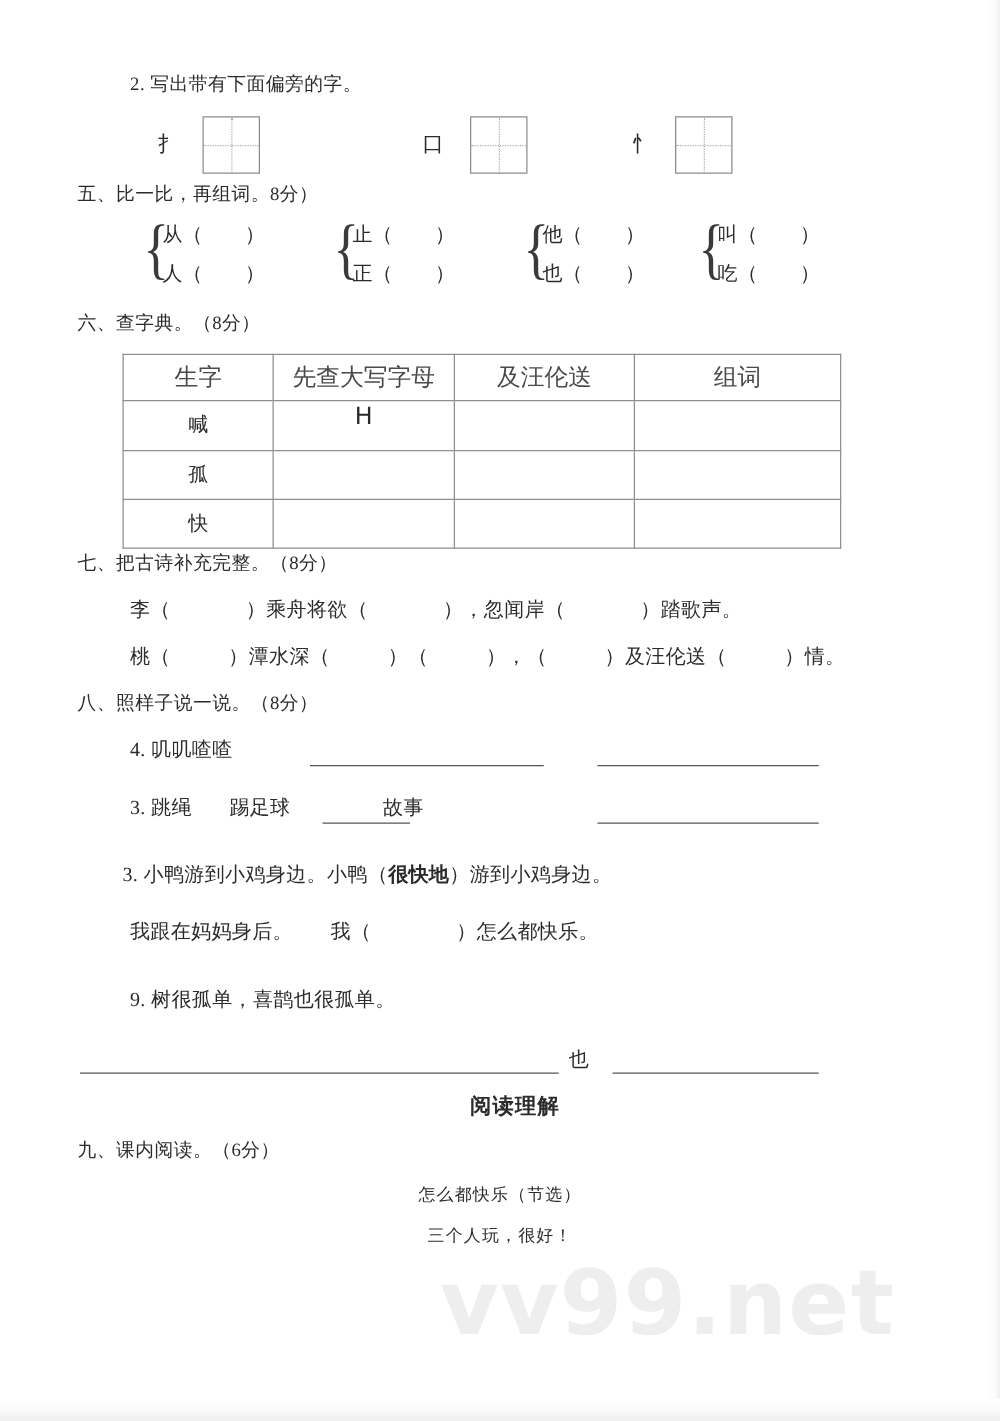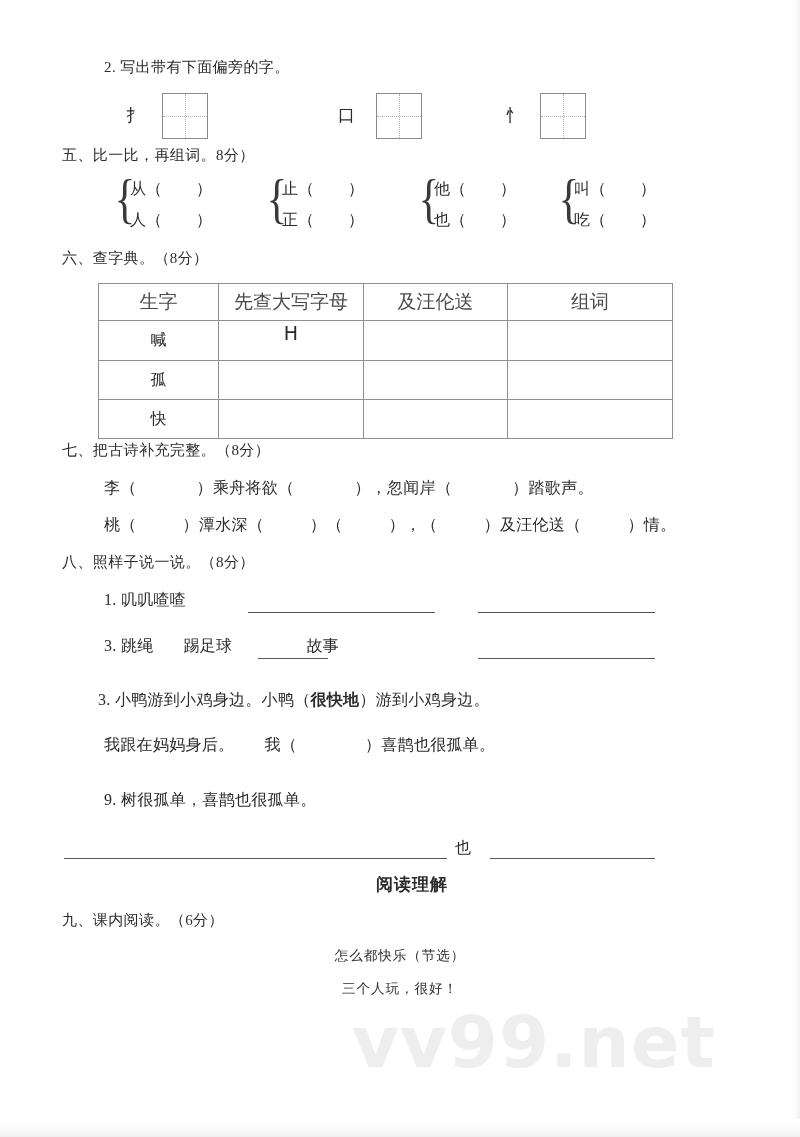--- a/index.html
+++ b/index.html
@@ -285,36 +285,36 @@
     <div class="abs body-line" style="left:104px; top:478px;">
       <span>李（</span><span class="gap-l"></span><span>）乘舟将欲（</span><span class="gap-l"></span><span>），忽闻岸（</span><span class="gap-l"></span><span>）踏歌声。</span>
     </div>
 
     <div class="abs body-line" style="left:104px; top:515px;">
       <span>桃（</span><span class="gap-m"></span><span>）潭水深（</span><span class="gap-m"></span><span>）（</span><span class="gap-m"></span><span>），（</span><span class="gap-m"></span><span>）及汪伦送（</span><span class="gap-m"></span><span>）情。</span>
     </div>
 
     <div class="abs q-head" style="left:62px; top:553px;">八、照样子说一说。（8分）</div>
 
-    <div class="abs body-line" style="left:104px; top:590px;">1. 叽叽喳喳</div>
+    <div class="abs body-line" style="left:104px; top:590px;">4. 叽叽喳喳</div>
     <div class="blank" style="left:248px; top:612px; width:187px;"></div>
     <div class="blank" style="left:478px; top:612px; width:177px;"></div>
 
     <div class="abs body-line" style="left:104px; top:636px;">
       <span>3. 跳绳</span><span class="gap-s"></span><span>踢足球</span><span style="display:inline-block;width:74px;"></span><span>故事</span>
     </div>
     <div class="blank" style="left:258px; top:658px; width:70px;"></div>
     <div class="blank" style="left:478px; top:658px; width:177px;"></div>
 
     <div class="abs body-line" style="left:98px; top:690px;">
       <span>3. 小鸭游到小鸡身边。小鸭（</span><span class="bold-inline">很快地</span><span>）游到小鸡身边。</span>
     </div>
 
     <div class="abs body-line" style="left:104px; top:735px;">
-      <span>我跟在妈妈身后。</span><span class="gap-s"></span><span>我（</span><span style="display:inline-block;width:68px;"></span><span>）喜鹊也很孤单。</span>
+      <span>我跟在妈妈身后。</span><span class="gap-s"></span><span>我（</span><span style="display:inline-block;width:68px;"></span><span>）怎么都快乐。</span>
     </div>
 
     <div class="abs body-line" style="left:104px; top:790px;">9. 树很孤单，喜鹊也很孤单。</div>
 
     <div class="blank" style="left:64px; top:858px; width:383px;"></div>
     <div class="abs body-line" style="left:455px; top:838px;">也</div>
     <div class="blank" style="left:490px; top:858px; width:165px;"></div>
 
     <div class="center-title" style="top:873px;">阅读理解</div>
 

